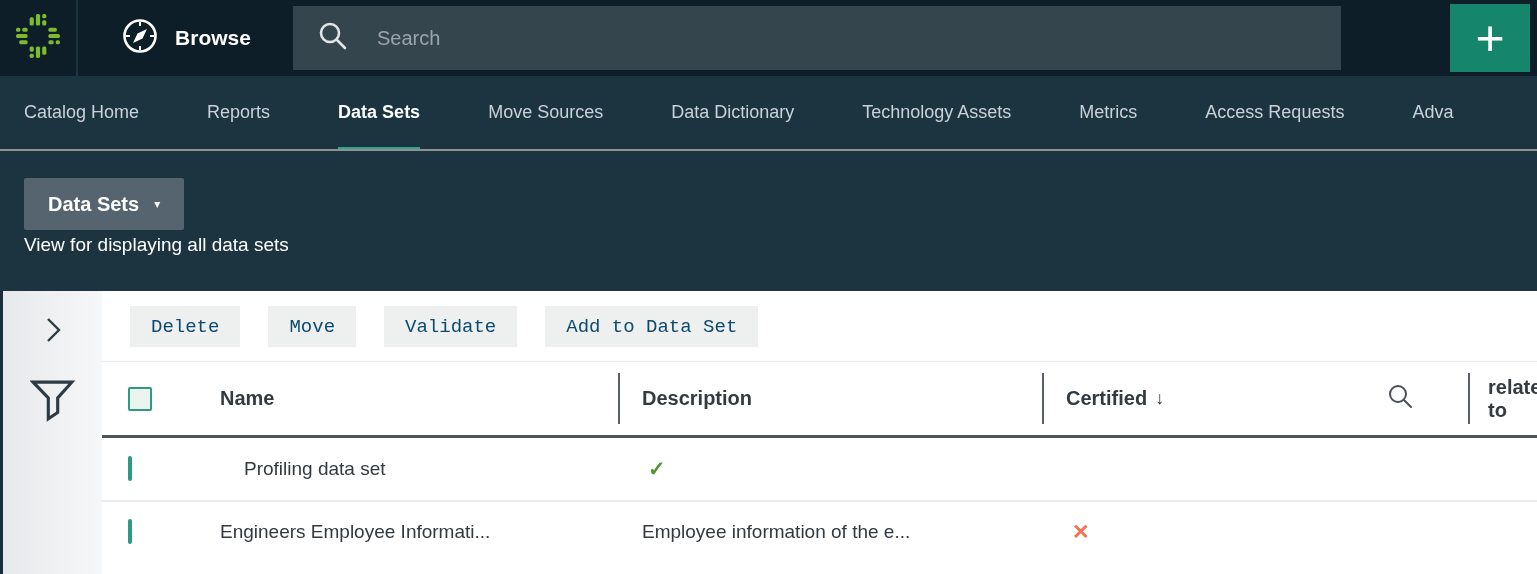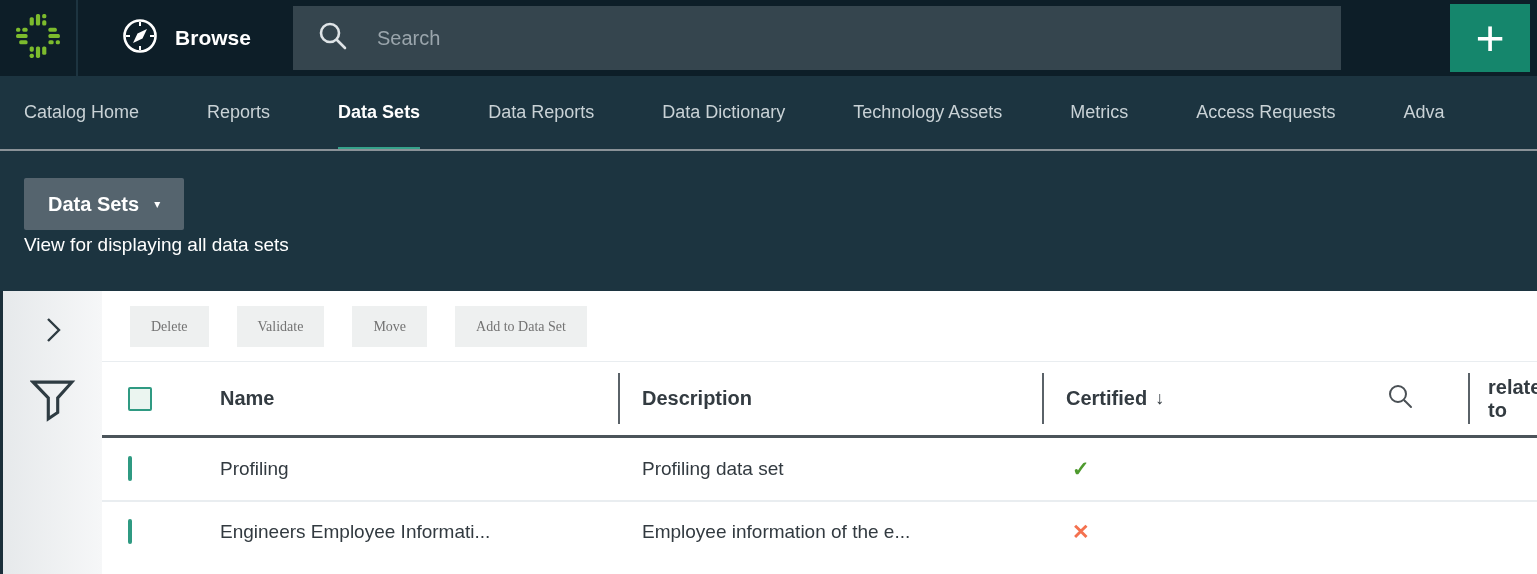--- a/index.html
+++ b/index.html
@@ -44,22 +44,22 @@
   
   .content { height:289px; display:flex; background:#fff; }
   .edge-strip { width:3px; background:#1b2f3a; }
   .sidebar { width:99px; background:linear-gradient(to right,#e6e9eb,#f6f7f8);
              display:flex; flex-direction:column; align-items:center;
              padding-top:24px; gap:33px; }
   .icon-btn { background:none; border:none; cursor:pointer; padding:0; line-height:0; }
 
   .main { flex:1; display:flex; flex-direction:column; min-width:0; }
   .toolbar { padding:15px 0 14px 28px; display:flex; gap:28px; height:70px; }
-  .tb-btn { background:#eef0f0; color:#737373; font-size:14px; border:none;
-            padding:8px 21px; font-family:Liberation Serif, serif; cursor:default; }
+  .tb-btn { background:#eef0f0; color:#0c4a6e; font-size:19px; border:none;
+            padding:8px 21px; font-family:Liberation Mono, monospace; cursor:default; }
 
   .grid-row { display:grid; grid-template-columns:94px 374px 400px 402px 1fr;
               align-items:center;gap:24px; }
   .thead { height:77px; border-top:1px solid #e9edf0; border-bottom:3px solid #4b545a;
            font-weight:bold; font-size:20px; color:#333b41; }
   .th { position:relative; height:100%; display:flex; align-items:center; }
   .th-sep::before { content:""; position:absolute; left:0; top:11px; bottom:11px;
                     width:2px; background:#5a6268; }
   .th-desc, .th-cert { padding-left:24px; }
   .th-rel { padding-left:20px; }
@@ -138,21 +138,21 @@
 
   <div class="topbar-spacer"></div>
 
   <button class="add-btn">+</button>
 </header>
 
 <nav class="nav">
   <div class="tab">Catalog Home</div>
   <div class="tab">Reports</div>
   <div class="tab active">Data Sets</div>
-  <div class="tab">Data Reports</div>
+  <div class="tab">Move Sources</div>
   <div class="tab">Data Dictionary</div>
   <div class="tab">Technology Assets</div>
   <div class="tab">Metrics</div>
   <div class="tab">Access Requests</div>
   <div class="tab">Adva</div>
 </nav>
 
 <section class="subheader">
   <button class="ds-btn">
     <span>Data Sets</span>
@@ -178,22 +178,22 @@
           <path d="M3 4 h37 L26.5 19 v14 l-9 6 V19 Z"></path>
         </svg>
       </span>
     </button>
   </aside>
 
   <div class="main">
 
     <div class="toolbar">
       <button class="tb-btn">Delete</button>
+      <button class="tb-btn">Move</button>
       <button class="tb-btn">Validate</button>
-      <button class="tb-btn">Move</button>
       <button class="tb-btn">Add to Data Set</button>
     </div>
 
     <div>
 
       <div class="grid-row thead">
         <div class="th">
           <span class="checkbox"></span>
         </div>
         <div class="th">Name</div>
@@ -210,21 +210,20 @@
             </svg>
           </span>
         </div>
         <div class="th th-sep th-rel">related to</div>
       </div>
 
       <div class="grid-row row">
         <div>
           <span class="checkbox"></span>
         </div>
-        <div>Profiling</div>
         <div class="cell-desc">Profiling data set</div>
         <div class="cell-cert">
           <span class="cert-mark" style="color: rgb(78, 154, 46);">✓</span>
         </div>
         <div></div>
       </div>
 
       <div class="grid-row row">
         <div>
           <span class="checkbox"></span>

